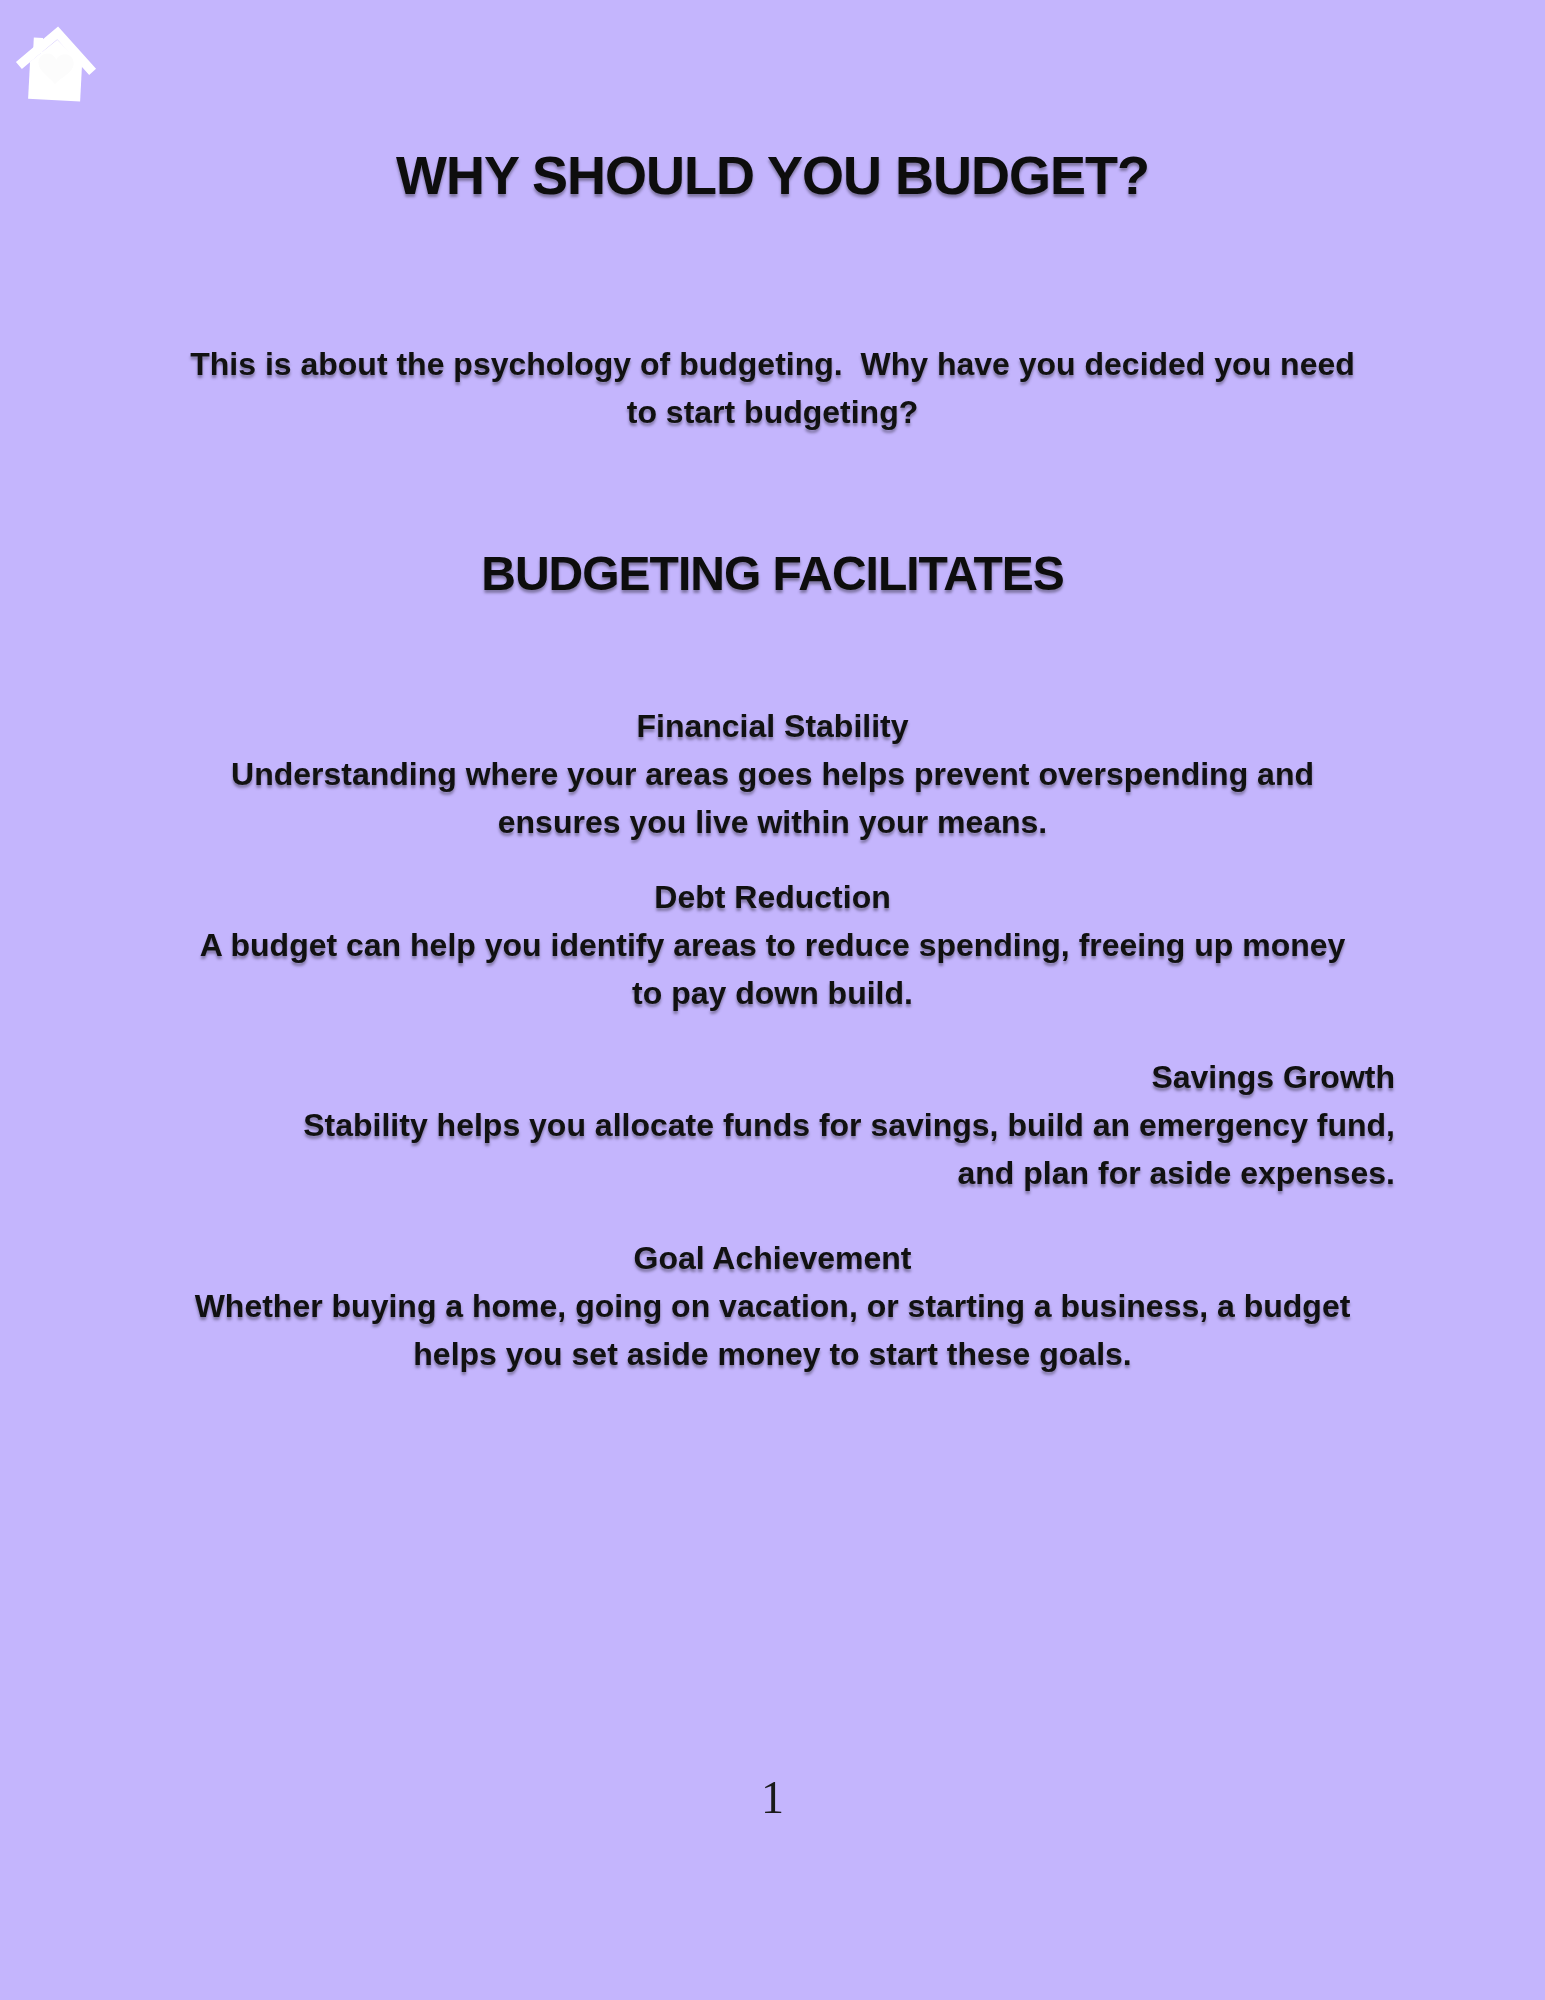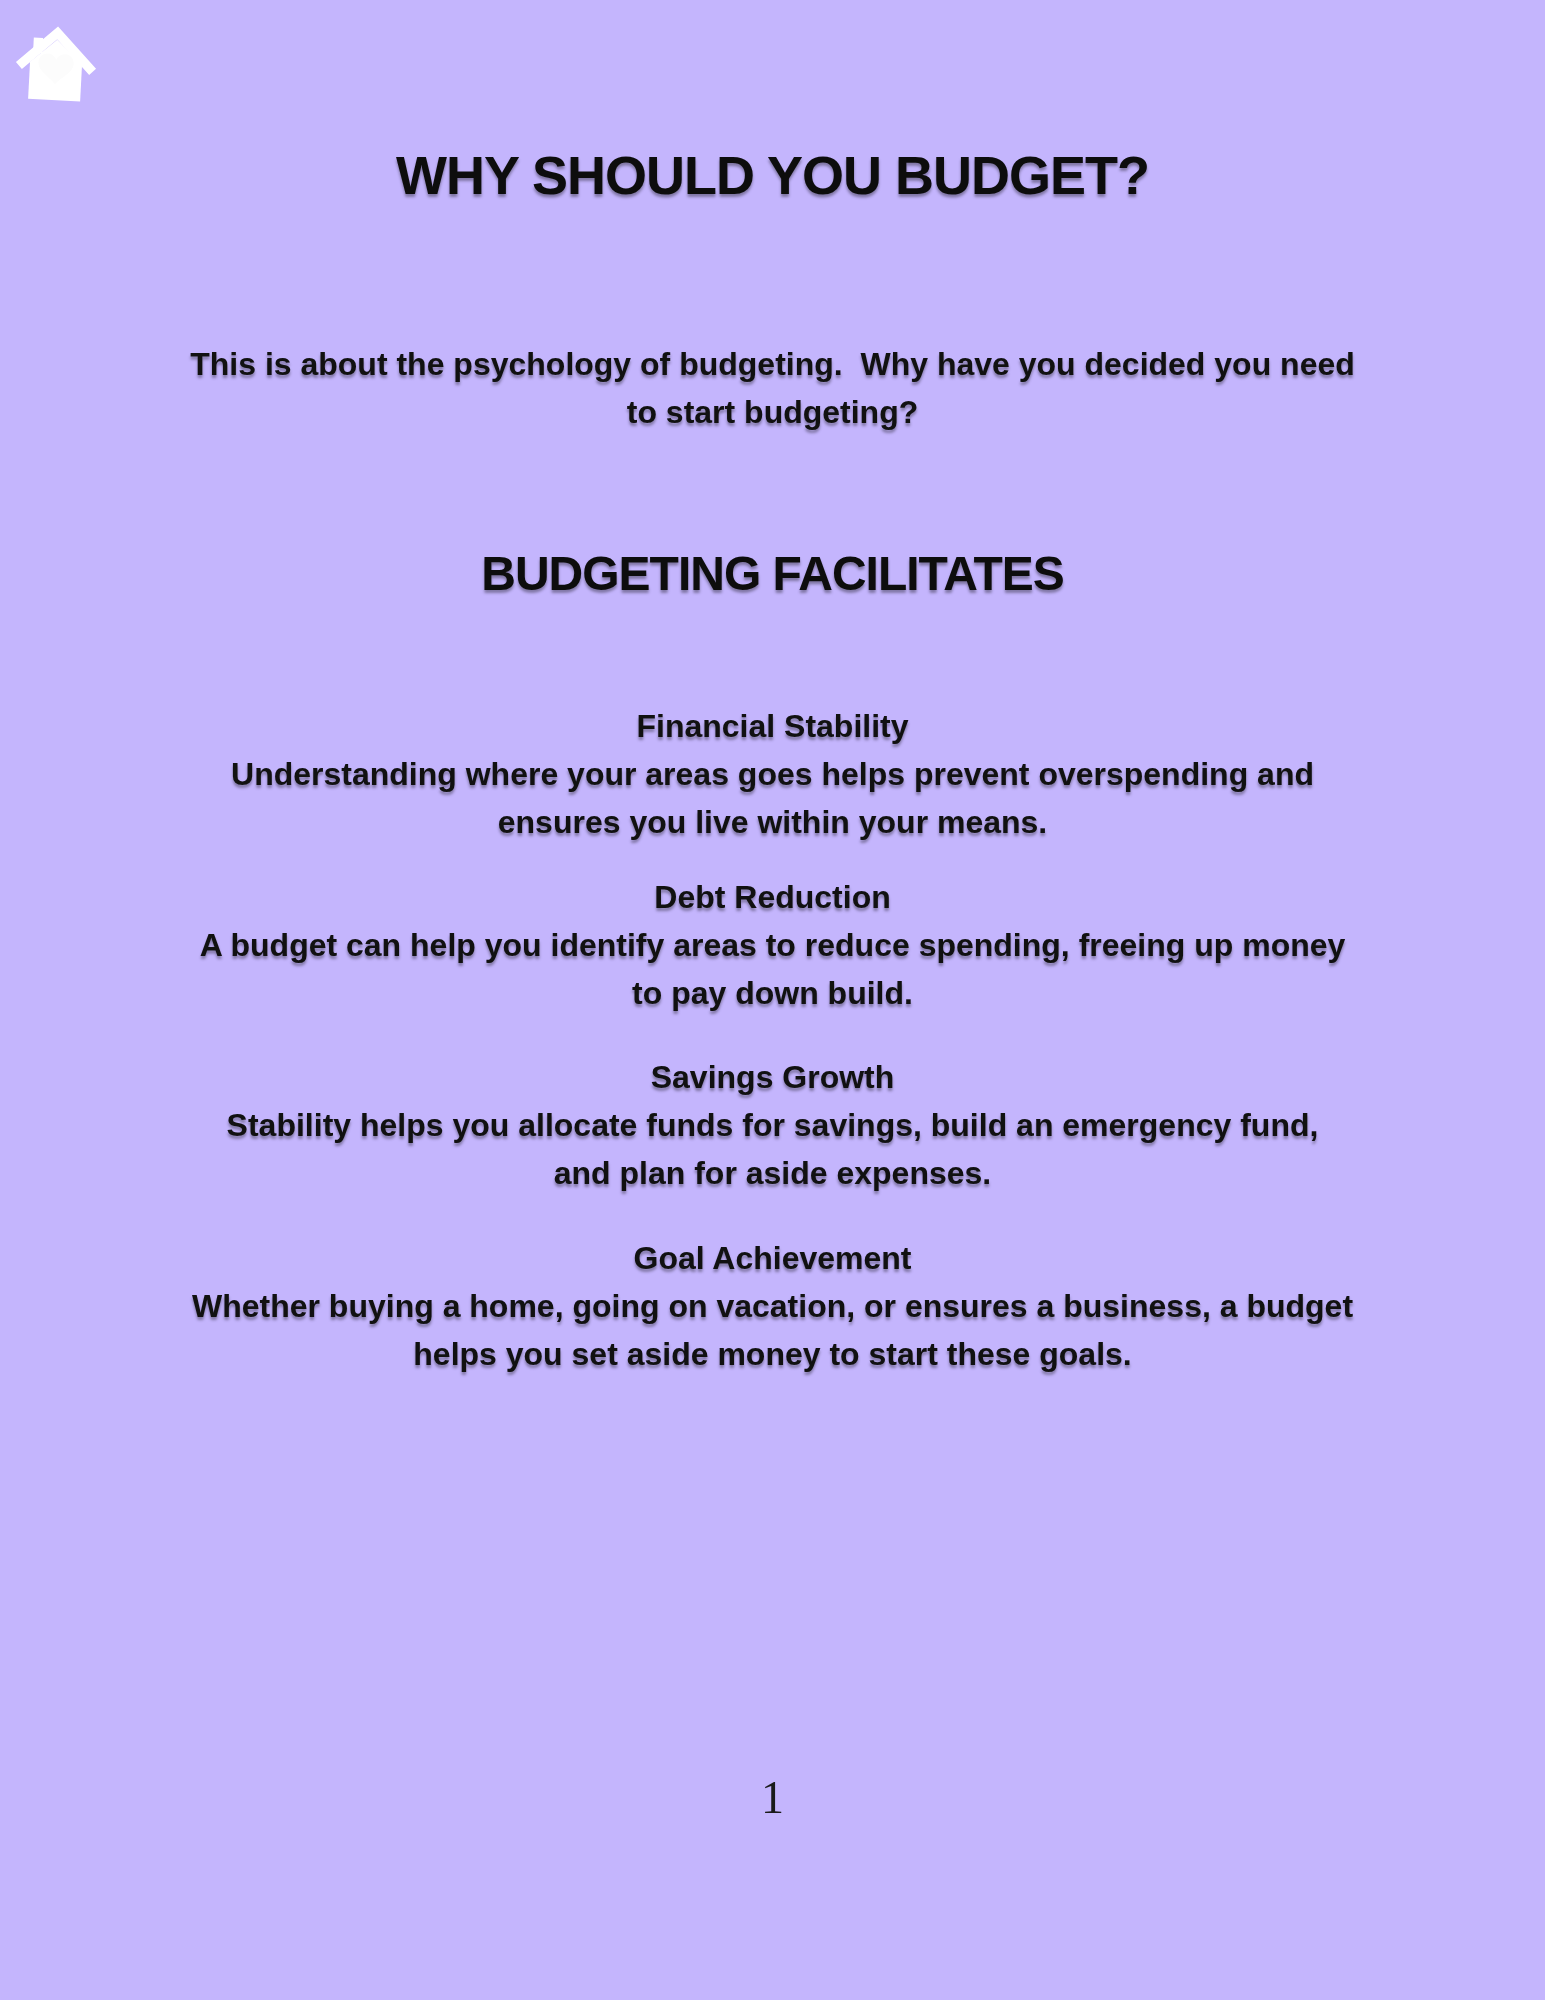--- a/index.html
+++ b/index.html
@@ -49,21 +49,21 @@
     font-size: 48px;
     letter-spacing: -1px;
     color: #0d0d0d;
   }
   .section {
     font-size: 32px;
     line-height: 48px;
   }
   .section-1 { top: 686px; margin-top: 16px; }
   .section-2 { top: 873px; }
-  .section-3 { top: 1053px; }
+  .section-3 { top: 1053px; text-align: right; }
   .section-4 { top: 1234px; }
   .footer {
     top: 1771px;
     font-family: "Liberation Serif", serif;
     font-weight: normal;
     font-size: 46px;
     color: #1a1a1a;
   }
 </style>
 </head>
@@ -100,19 +100,19 @@
   </div>
 
   <div class="content section section-3 shadowed">
     <div class="line">Savings Growth</div>
     <div class="line">Stability helps you allocate funds for savings, build an emergency fund,</div>
     <div class="line">and plan for aside expenses.</div>
   </div>
 
   <div class="content section section-4 shadowed">
     <div class="line">Goal Achievement</div>
-    <div class="line">Whether buying a home, going on vacation, or ensures a business, a budget</div>
+    <div class="line">Whether buying a home, going on vacation, or starting a business, a budget</div>
     <div class="line">helps you set aside money to start these goals.</div>
   </div>
 
   <div class="content footer">1</div>
 
 </div>
 
 </body></html>

